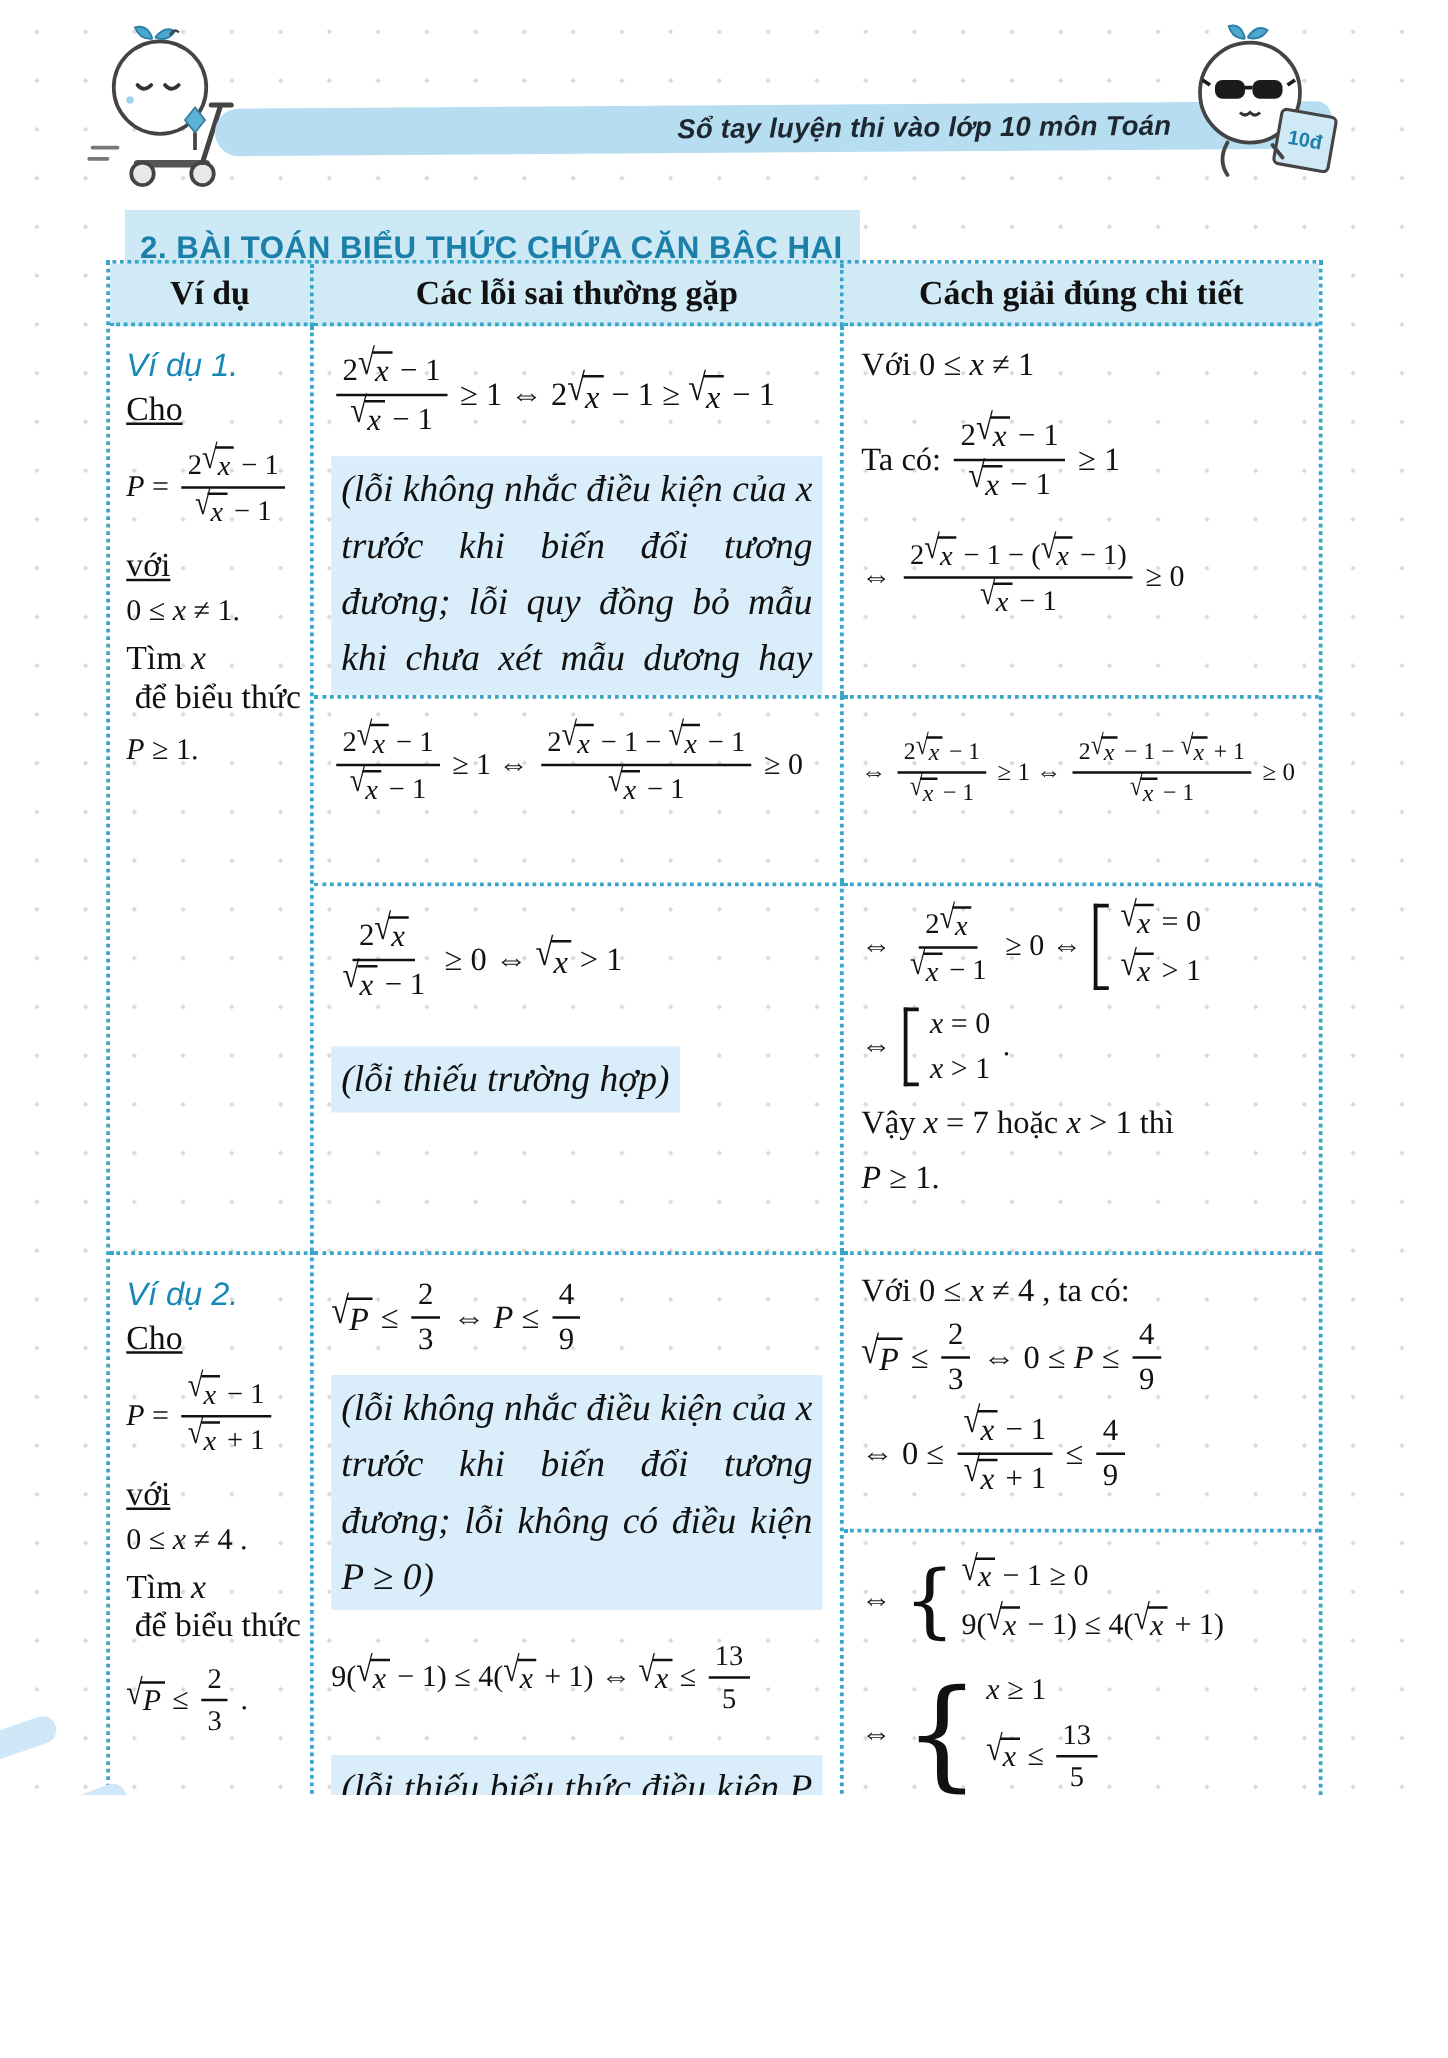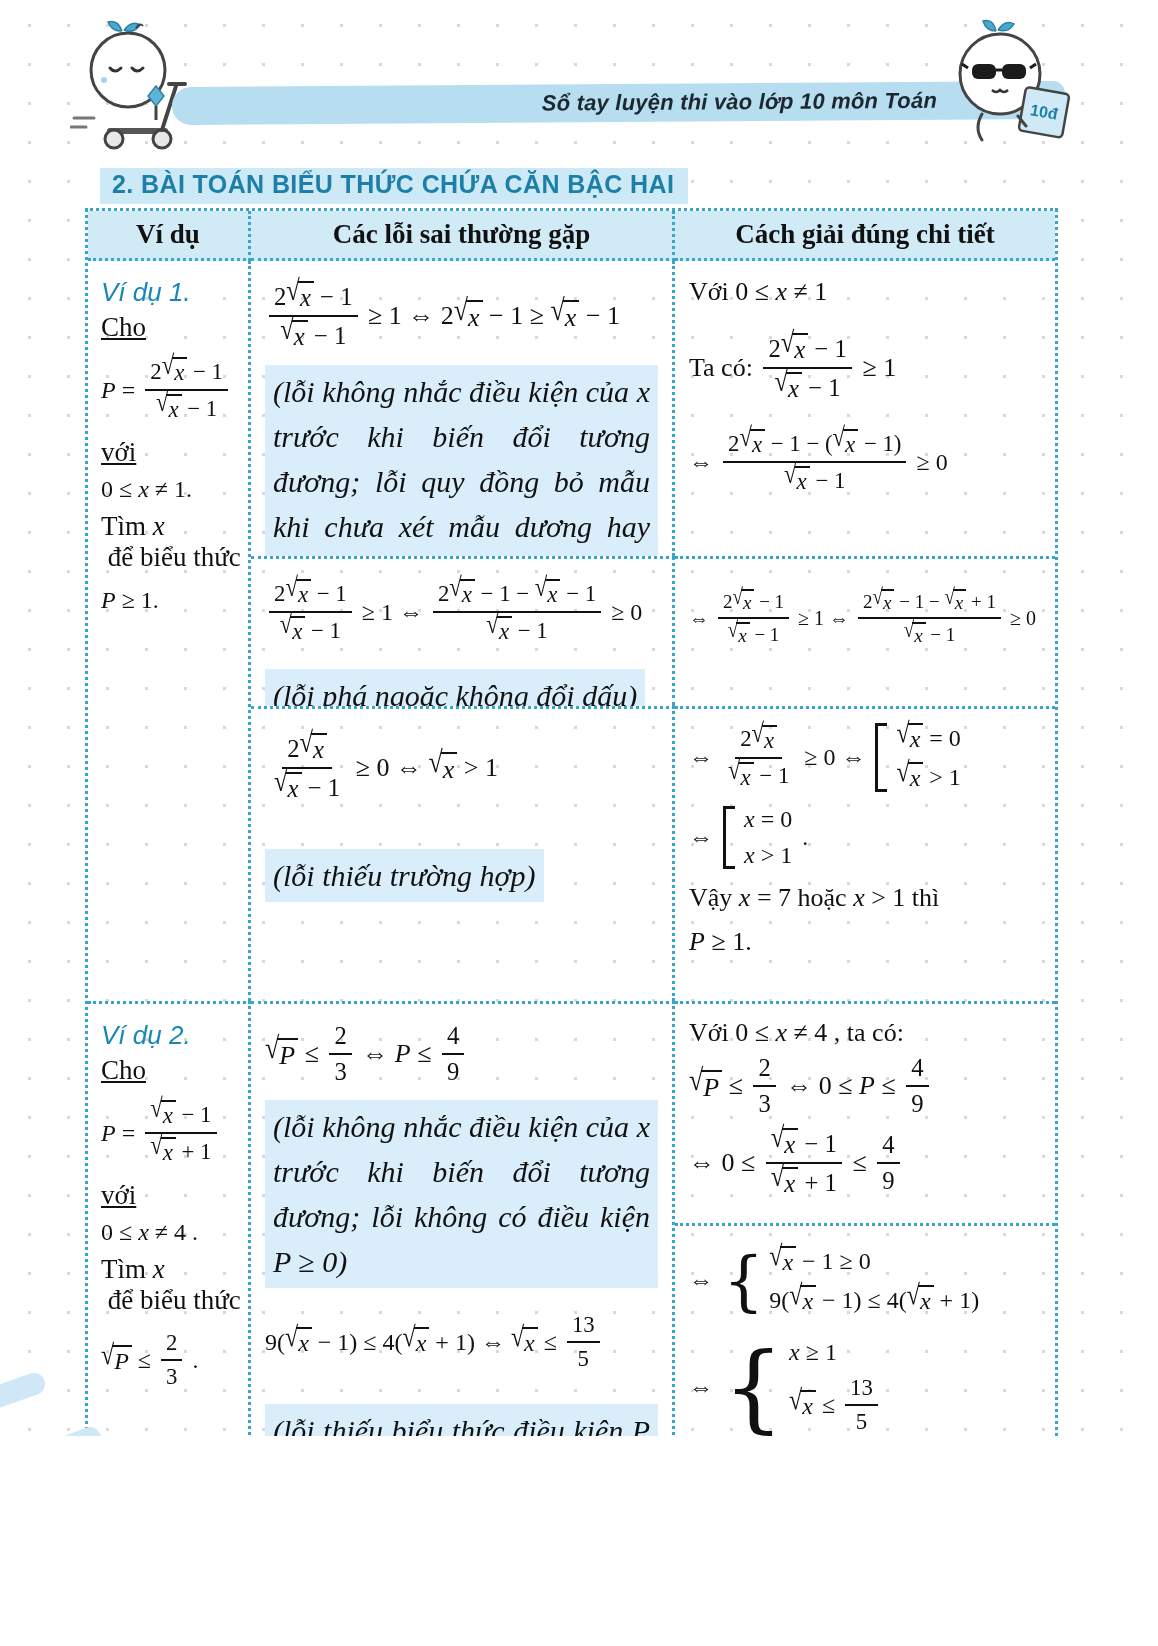--- a/index.html
+++ b/index.html
@@ -28,21 +28,21 @@
   }
   .mascot-left { position:absolute; left:70px; top:18px; }
   .mascot-right { position:absolute; left:938px; top:16px; }
   .card-label { font-family:"Liberation Sans",sans-serif; font-weight:bold; }
   
   .sec-title {
     position:absolute; left:100px; top:168px;
     background:#cde9f6; color:#1b7fa8;
     font-family:"Liberation Sans", sans-serif; font-weight:bold;
     font-size:25px; letter-spacing:0.4px;
-    padding:2px 14px 5px 12px; white-space:nowrap;
+    padding:16px 14px 5px 12px; white-space:nowrap;
   }
   
   .tbl {
     position:absolute; left:85px; top:208px; width:973px; height:1272px;
     display:grid;
     grid-template-columns:163px 424px 1fr;
     grid-template-rows:50px 295px 150px 295px 222px 1fr;
     border:3px dotted #38a5cb;
     background:transparent;
   }
@@ -164,29 +164,28 @@
       <div class="note">(lỗi không nhắc điều kiện của x trước khi biến đổi tương đương; lỗi quy đồng bỏ mẫu khi chưa xét mẫu dương hay âm)</div>
     </div>
     <div class="cell" style="grid-column:3;grid-row:2">
       <div class="math-line" style="margin-top:10px"><span class="mt">Với 0 ≤ </span><span class="mv">x</span><span class="mt"> ≠ 1</span></div>
       <div class="math-line" style="margin-top:26px"><span class="mt">Ta có: </span><span class="frac"><span class="num"><span class="mt">2</span><span class="sq"><span class="sqg">√</span><span class="sqa"><span class="mv">x</span></span></span><span class="mt"> − 1</span></span><span class="den"><span class="sq"><span class="sqg">√</span><span class="sqa"><span class="mv">x</span></span></span><span class="mt"> − 1</span></span></span><span class="mt"> ≥ 1</span></div>
       <div class="math-line sm" style="margin-top:26px"><span class="mt">⇔ </span><span class="frac"><span class="num"><span class="mt">2</span><span class="sq"><span class="sqg">√</span><span class="sqa"><span class="mv">x</span></span></span><span class="mt"> − 1 − (</span><span class="sq"><span class="sqg">√</span><span class="sqa"><span class="mv">x</span></span></span><span class="mt"> − 1)</span></span><span class="den"><span class="sq"><span class="sqg">√</span><span class="sqa"><span class="mv">x</span></span></span><span class="mt"> − 1</span></span></span><span class="mt"> ≥ 0</span></div>
     </div>
 
     <div class="cell bR bT" style="grid-column:2;grid-row:3">
       <div class="math-line sm"><span class="frac"><span class="num"><span class="mt">2</span><span class="sq"><span class="sqg">√</span><span class="sqa"><span class="mv">x</span></span></span><span class="mt"> − 1</span></span><span class="den"><span class="sq"><span class="sqg">√</span><span class="sqa"><span class="mv">x</span></span></span><span class="mt"> − 1</span></span></span><span class="mt"> ≥ 1 ⇔ </span><span class="frac"><span class="num"><span class="mt">2</span><span class="sq"><span class="sqg">√</span><span class="sqa"><span class="mv">x</span></span></span><span class="mt"> − 1 − </span><span class="sq"><span class="sqg">√</span><span class="sqa"><span class="mv">x</span></span></span><span class="mt"> − 1</span></span><span class="den"><span class="sq"><span class="sqg">√</span><span class="sqa"><span class="mv">x</span></span></span><span class="mt"> − 1</span></span></span><span class="mt"> ≥ 0</span></div>
-      <div class="note" style="display:inline-block">(lỗi phá ngoặc không đổi dấu)</div>
     </div>
     <div class="cell bT" style="grid-column:3;grid-row:3">
       <div class="math-line xs" style="margin-top:24px"><span class="mt">⇔ </span><span class="frac"><span class="num"><span class="mt">2</span><span class="sq"><span class="sqg">√</span><span class="sqa"><span class="mv">x</span></span></span><span class="mt"> − 1</span></span><span class="den"><span class="sq"><span class="sqg">√</span><span class="sqa"><span class="mv">x</span></span></span><span class="mt"> − 1</span></span></span><span class="mt"> ≥ 1 ⇔ </span><span class="frac"><span class="num"><span class="mt">2</span><span class="sq"><span class="sqg">√</span><span class="sqa"><span class="mv">x</span></span></span><span class="mt"> − 1 − </span><span class="sq"><span class="sqg">√</span><span class="sqa"><span class="mv">x</span></span></span><span class="mt"> + 1</span></span><span class="den"><span class="sq"><span class="sqg">√</span><span class="sqa"><span class="mv">x</span></span></span><span class="mt"> − 1</span></span></span><span class="mt"> ≥ 0</span></div>
     </div>
 
     <div class="cell bR bT" style="grid-column:2;grid-row:4">
       <div class="math-line" style="margin-top:18px"><span class="frac"><span class="num"><span class="mt">2</span><span class="sq"><span class="sqg">√</span><span class="sqa"><span class="mv">x</span></span></span></span><span class="den"><span class="sq"><span class="sqg">√</span><span class="sqa"><span class="mv">x</span></span></span><span class="mt"> − 1</span></span></span><span class="mt"> ≥ 0 ⇔ </span><span class="sq"><span class="sqg">√</span><span class="sqa"><span class="mv">x</span></span></span><span class="mt"> &gt; 1</span></div>
-      <div class="note" style="display:inline-block;margin-top:32px">(lỗi thiếu trường hợp)</div>
+      <div class="note" style="display:inline-block;margin-top:20px">(lỗi thiếu trường hợp)</div>
     </div>
     <div class="cell bT" style="grid-column:3;grid-row:4">
       <div class="math-line sm" style="margin-top:8px"><span class="mt">⇔ </span><span class="frac"><span class="num"><span class="mt">2</span><span class="sq"><span class="sqg">√</span><span class="sqa"><span class="mv">x</span></span></span></span><span class="den"><span class="sq"><span class="sqg">√</span><span class="sqa"><span class="mv">x</span></span></span><span class="mt"> − 1</span></span></span><span class="mt"> ≥ 0 ⇔ </span><span class="cases"><span class="cb-sq"></span><span class="crows"><span class="crow"><span class="sq"><span class="sqg">√</span><span class="sqa"><span class="mv">x</span></span></span><span class="mt"> = 0</span></span><span class="crow"><span class="sq"><span class="sqg">√</span><span class="sqa"><span class="mv">x</span></span></span><span class="mt"> &gt; 1</span></span></span></span></div>
       <div class="math-line sm"><span class="mt">⇔ </span><span class="cases"><span class="cb-sq"></span><span class="crows"><span class="crow"><span class="mv">x</span><span class="mt"> = 0</span></span><span class="crow"><span class="mv">x</span><span class="mt"> &gt; 1</span></span></span></span><span class="mt"> .</span></div>
       <div class="math-line" style="margin-top:0"><span class="mt">Vậy </span><span class="mv">x</span><span class="mt"> = 7 hoặc </span><span class="mv">x</span><span class="mt"> &gt; 1 thì</span></div>
       <div class="math-line" style="margin-top:6px"><span class="mv">P</span><span class="mt"> ≥ 1.</span></div>
     </div>
 
     <div class="cell excell bR bT" style="grid-column:1;grid-row:5/7">
       <div class="exlabel">Ví dụ 2.</div>

